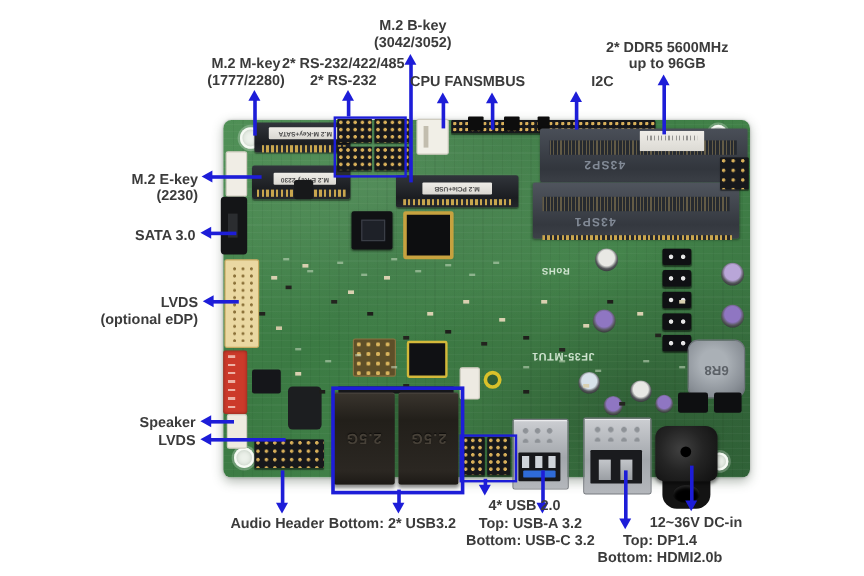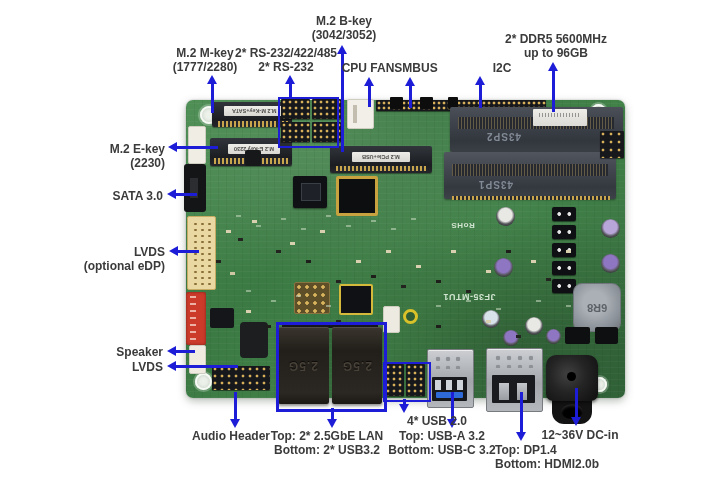--- a/index.html
+++ b/index.html
@@ -10,21 +10,21 @@
   html,body{margin:0;padding:0;background:#fff;}
   #stage{position:relative;width:720px;height:480px;background:#fff;overflow:hidden;
          font-family:"Liberation Sans",sans-serif;}
   .abs{position:absolute;}
 
   
   .lab{position:absolute;z-index:9;color:var(--label-text);font-size:12px;line-height:14px;
        font-weight:700;white-space:nowrap;}
   .lab.c{text-align:center;}
   .lab.r{text-align:right;}
-  .lab.l{text-align:left;}
+  .lab.l{text-align:center;}
   .arrow-v{position:absolute;z-index:8;width:3px;background:var(--annotation-blue);}
   .arrow-v.up::before{content:"";position:absolute;top:-8px;left:-4px;width:0;height:0;
        border-left:5.5px solid transparent;border-right:5.5px solid transparent;
        border-bottom:9px solid var(--annotation-blue);}
   .arrow-v.down::after{content:"";position:absolute;bottom:-8px;left:-4px;width:0;height:0;
        border-left:5.5px solid transparent;border-right:5.5px solid transparent;
        border-top:9px solid var(--annotation-blue);}
   .arrow-h{position:absolute;z-index:8;height:3px;background:var(--annotation-blue);}
   .arrow-h.left::before{content:"";position:absolute;left:-8px;top:-4px;width:0;height:0;
        border-top:5.5px solid transparent;border-bottom:5.5px solid transparent;
@@ -294,21 +294,20 @@
   <div class="lab r" style="left:95px;top:345px;width:68px;">
     <div>Speaker</div>
   </div>
   <div class="lab r" style="left:95px;top:360px;width:68px;">
     <div>LVDS</div>
   </div>
   <div class="lab c" style="left:171px;top:429px;width:120px;">
     <div>Audio Header</div>
   </div>
   <div class="lab c" style="left:262px;top:429px;width:130px;">
-    <div>Top: 2* 2.5GbE LAN</div>
     <div>Bottom: 2* USB3.2</div>
   </div>
   <div class="lab c" style="left:374px;top:414px;width:70px;margin-left:28px;">
     <div>4* USB 2.0</div>
   </div>
   <div class="lab c" style="left:382px;top:429px;width:120px;">
     <div>Top: USB-A 3.2</div>
     <div>Bottom: USB-C 3.2</div>
   </div>
   <div class="lab l" style="left:495px;top:443px;width:110px;">

